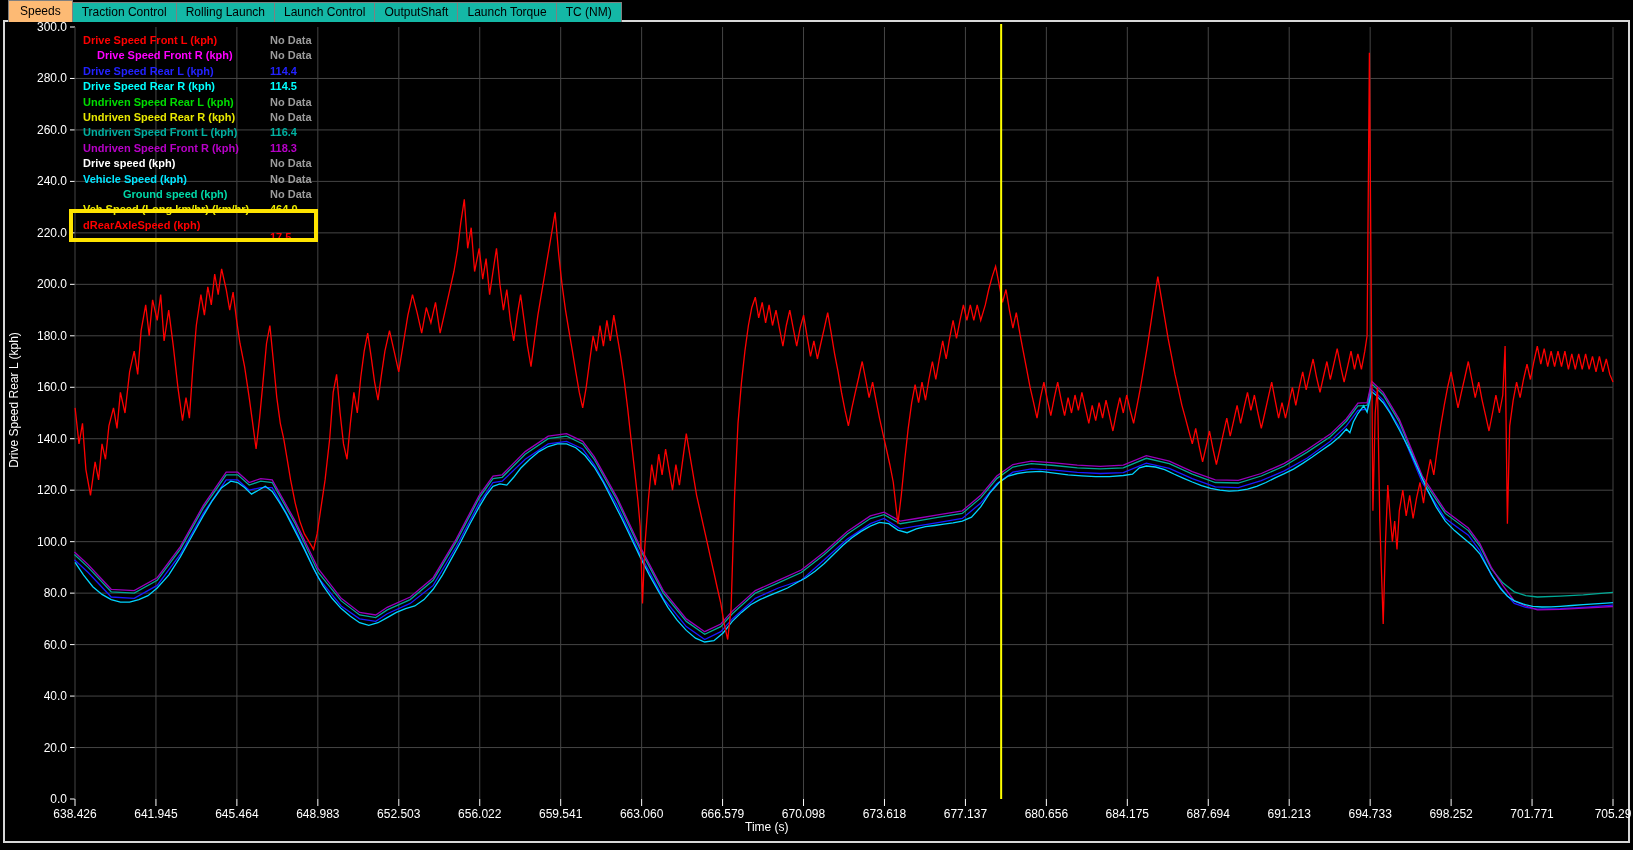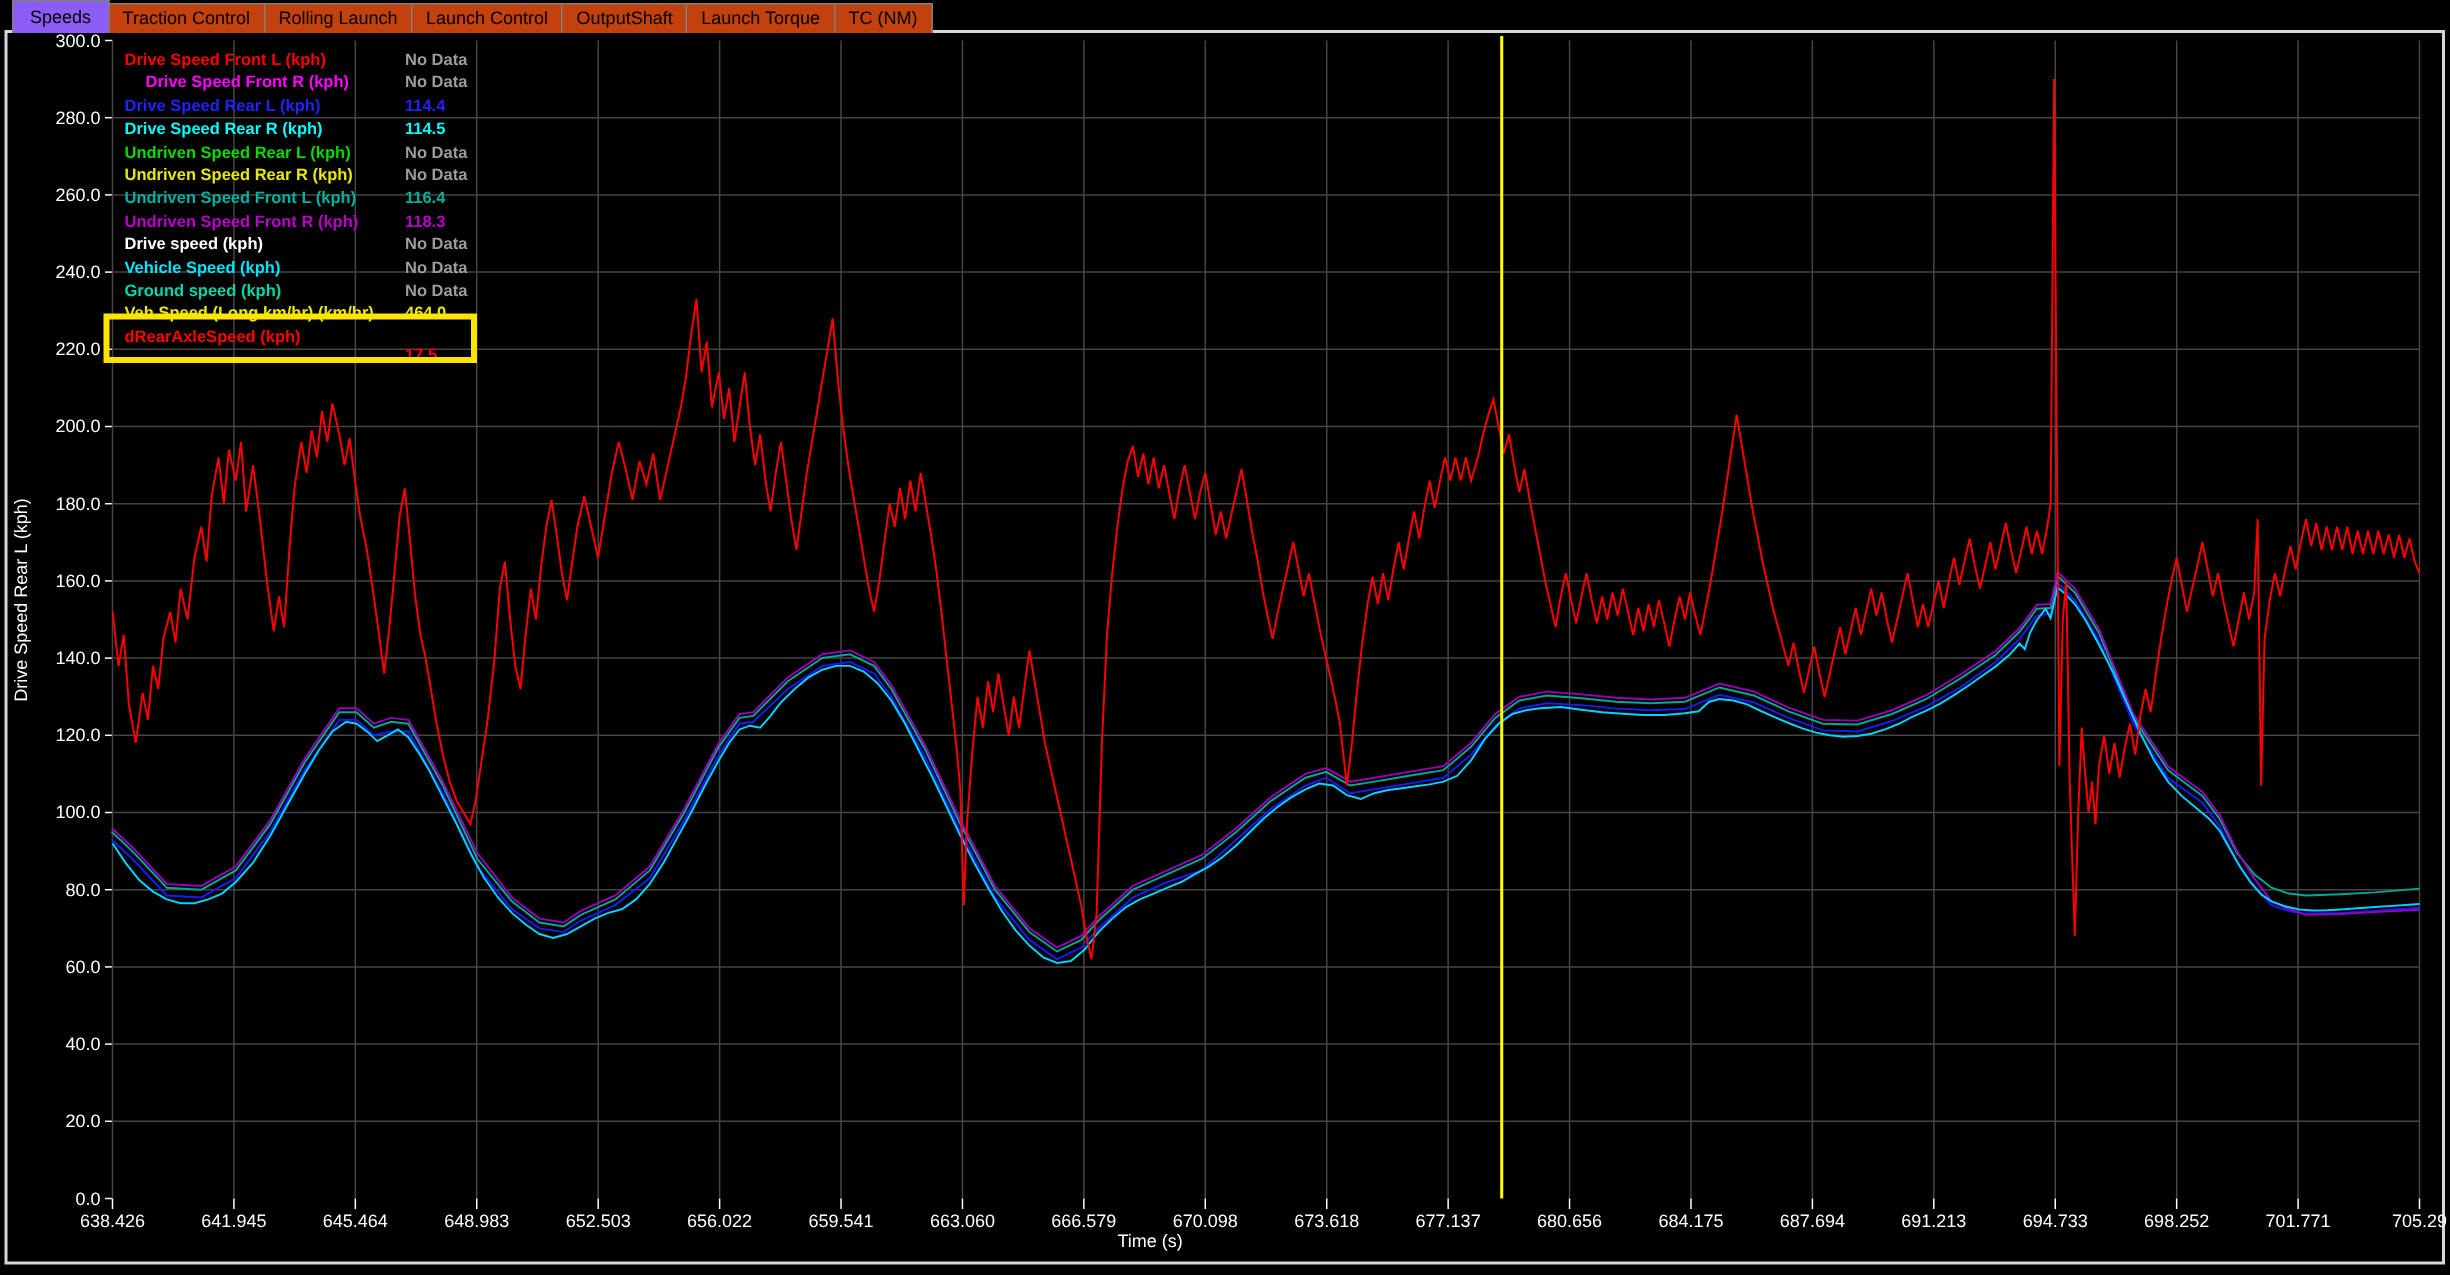--- a/index.html
+++ b/index.html
@@ -1,23 +1,23 @@
 <!DOCTYPE html>
 <html><head>
 <meta charset="utf-8">
 <style>
   html,body{margin:0;padding:0;background:#000;}
   .win{position:relative;width:1633px;height:850px;background:#000;overflow:hidden;
        font-family:"Liberation Sans", sans-serif;}
   
   .tabbar{position:absolute;left:8px;top:0;height:21px;z-index:6;white-space:nowrap;}
-  .tab{display:inline-block;background:#c2410c;color:#000;font-size:12px;
+  .tab{display:inline-block;background:#14b8a6;color:#000;font-size:12px;
        border:1px solid #7f7f7f;border-bottom:none;padding:2px 9px 3px;margin-right:-1px;
        vertical-align:bottom;cursor:default;}
-  .tab.active{background:#8b5cf6;padding:3px 11px 4px;position:relative;z-index:2;}
+  .tab.active{background:#fdba74;padding:3px 11px 4px;position:relative;z-index:2;}
   
   svg.plot{position:absolute;left:0;top:0;z-index:1;}
   
   .legend{position:absolute;left:83px;top:33px;z-index:3;font-size:11px;font-weight:700;line-height:15.4px;}
   .lrow{position:relative;height:15.4px;white-space:nowrap;}
   .lval{position:absolute;left:187px;top:0;}
   
   .hibox{position:absolute;left:69px;top:209px;width:241px;height:25px;
          border:4px solid #ffe400;z-index:4;}
   
@@ -154,19 +154,19 @@
       <div class="lrow"><span style="color: rgb(255, 0, 0);">Drive Speed Front L (kph)</span><span class="lval" style="color: rgb(156, 156, 156);">No Data</span></div>
       <div class="lrow"><span style="color: rgb(255, 0, 255); margin-left: 14px;">Drive Speed Front R (kph)</span><span class="lval" style="color: rgb(156, 156, 156);">No Data</span></div>
       <div class="lrow"><span style="color: rgb(34, 34, 255);">Drive Speed Rear L (kph)</span><span class="lval" style="color: rgb(34, 34, 255);">114.4</span></div>
       <div class="lrow"><span style="color: rgb(0, 255, 255);">Drive Speed Rear R (kph)</span><span class="lval" style="color: rgb(0, 255, 255);">114.5</span></div>
       <div class="lrow"><span style="color: rgb(0, 220, 0);">Undriven Speed Rear L (kph)</span><span class="lval" style="color: rgb(156, 156, 156);">No Data</span></div>
       <div class="lrow"><span style="color: rgb(232, 232, 0); margin-top: 32px;">Undriven Speed Rear R (kph)</span><span class="lval" style="color: rgb(156, 156, 156);">No Data</span></div>
       <div class="lrow"><span style="color: rgb(0, 176, 160);">Undriven Speed Front L (kph)</span><span class="lval" style="color: rgb(0, 176, 160);">116.4</span></div>
       <div class="lrow"><span style="color: rgb(184, 0, 200);">Undriven Speed Front R (kph)</span><span class="lval" style="color: rgb(184, 0, 200);">118.3</span></div>
       <div class="lrow"><span style="color: rgb(255, 255, 255);">Drive speed (kph)</span><span class="lval" style="color: rgb(156, 156, 156);">No Data</span></div>
       <div class="lrow"><span style="color: rgb(0, 229, 255);">Vehicle Speed (kph)</span><span class="lval" style="color: rgb(156, 156, 156);">No Data</span></div>
-      <div class="lrow"><span style="color: rgb(0, 216, 168);">Ground speed (kph)</span><span class="lval" style="color: rgb(156, 156, 156);">No Data</span></div>
+      <div class="lrow"><span style="color: rgb(0, 216, 168); margin-left: 40px;">Ground speed (kph)</span><span class="lval" style="color: rgb(156, 156, 156);">No Data</span></div>
       <div class="lrow"><span style="color: rgb(232, 232, 0);">Veh Speed (Long km/hr) (km/hr)</span><span class="lval" style="color: rgb(232, 232, 0);">464.0</span></div>
       <div class="lrow"><span style="color: rgb(255, 0, 0);">dRearAxleSpeed (kph)</span><span class="lval" style="color: rgb(255, 0, 0); margin-top: 12px;">17.5</span></div>
     </div>
 
   <div class="hibox"></div>
 </div>
 
 </body></html>

